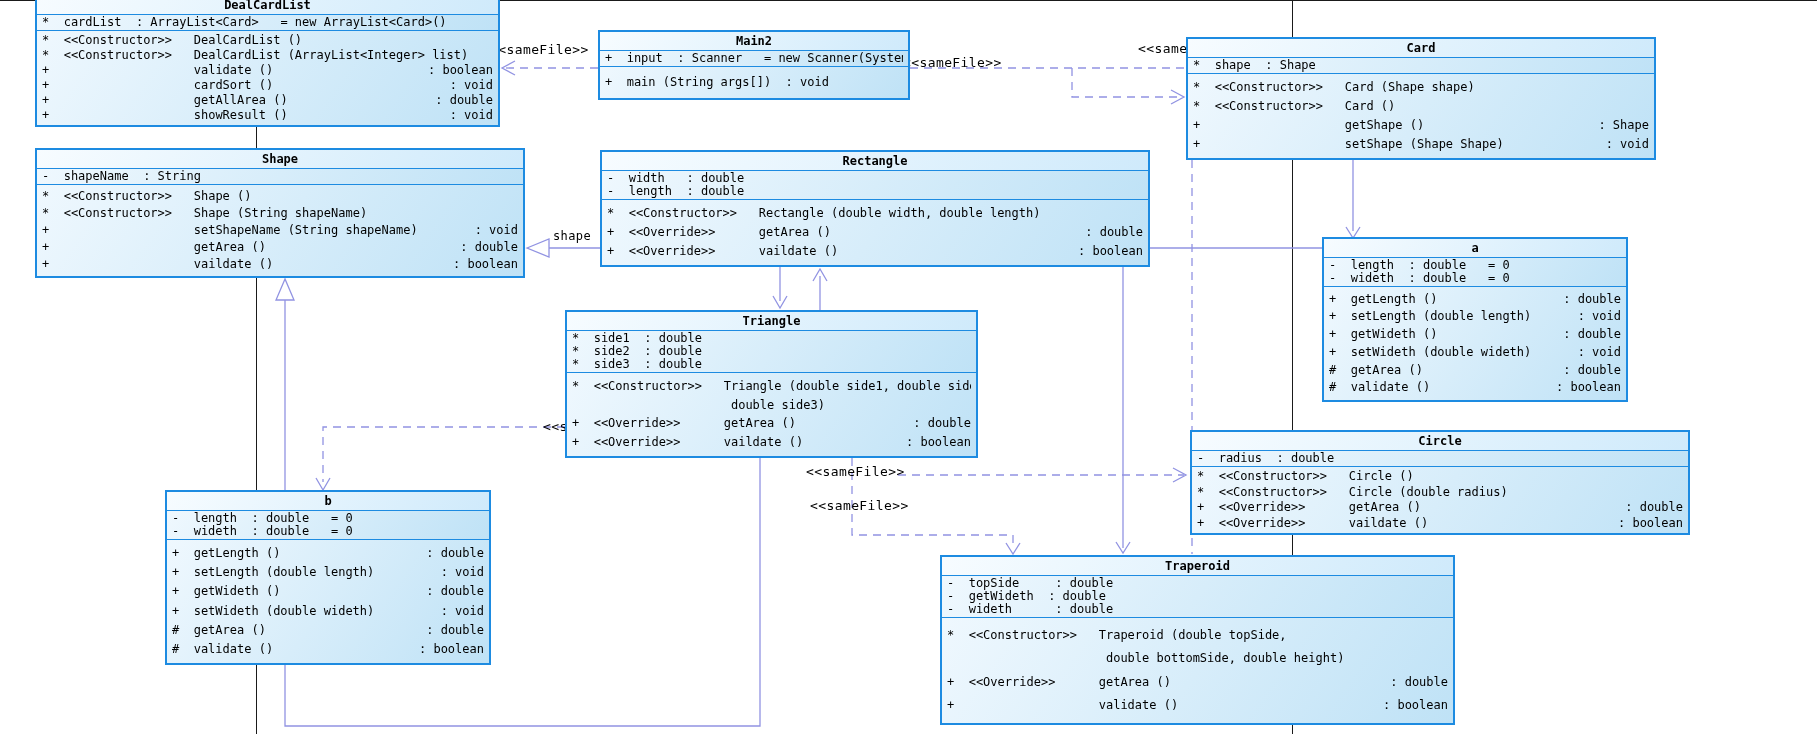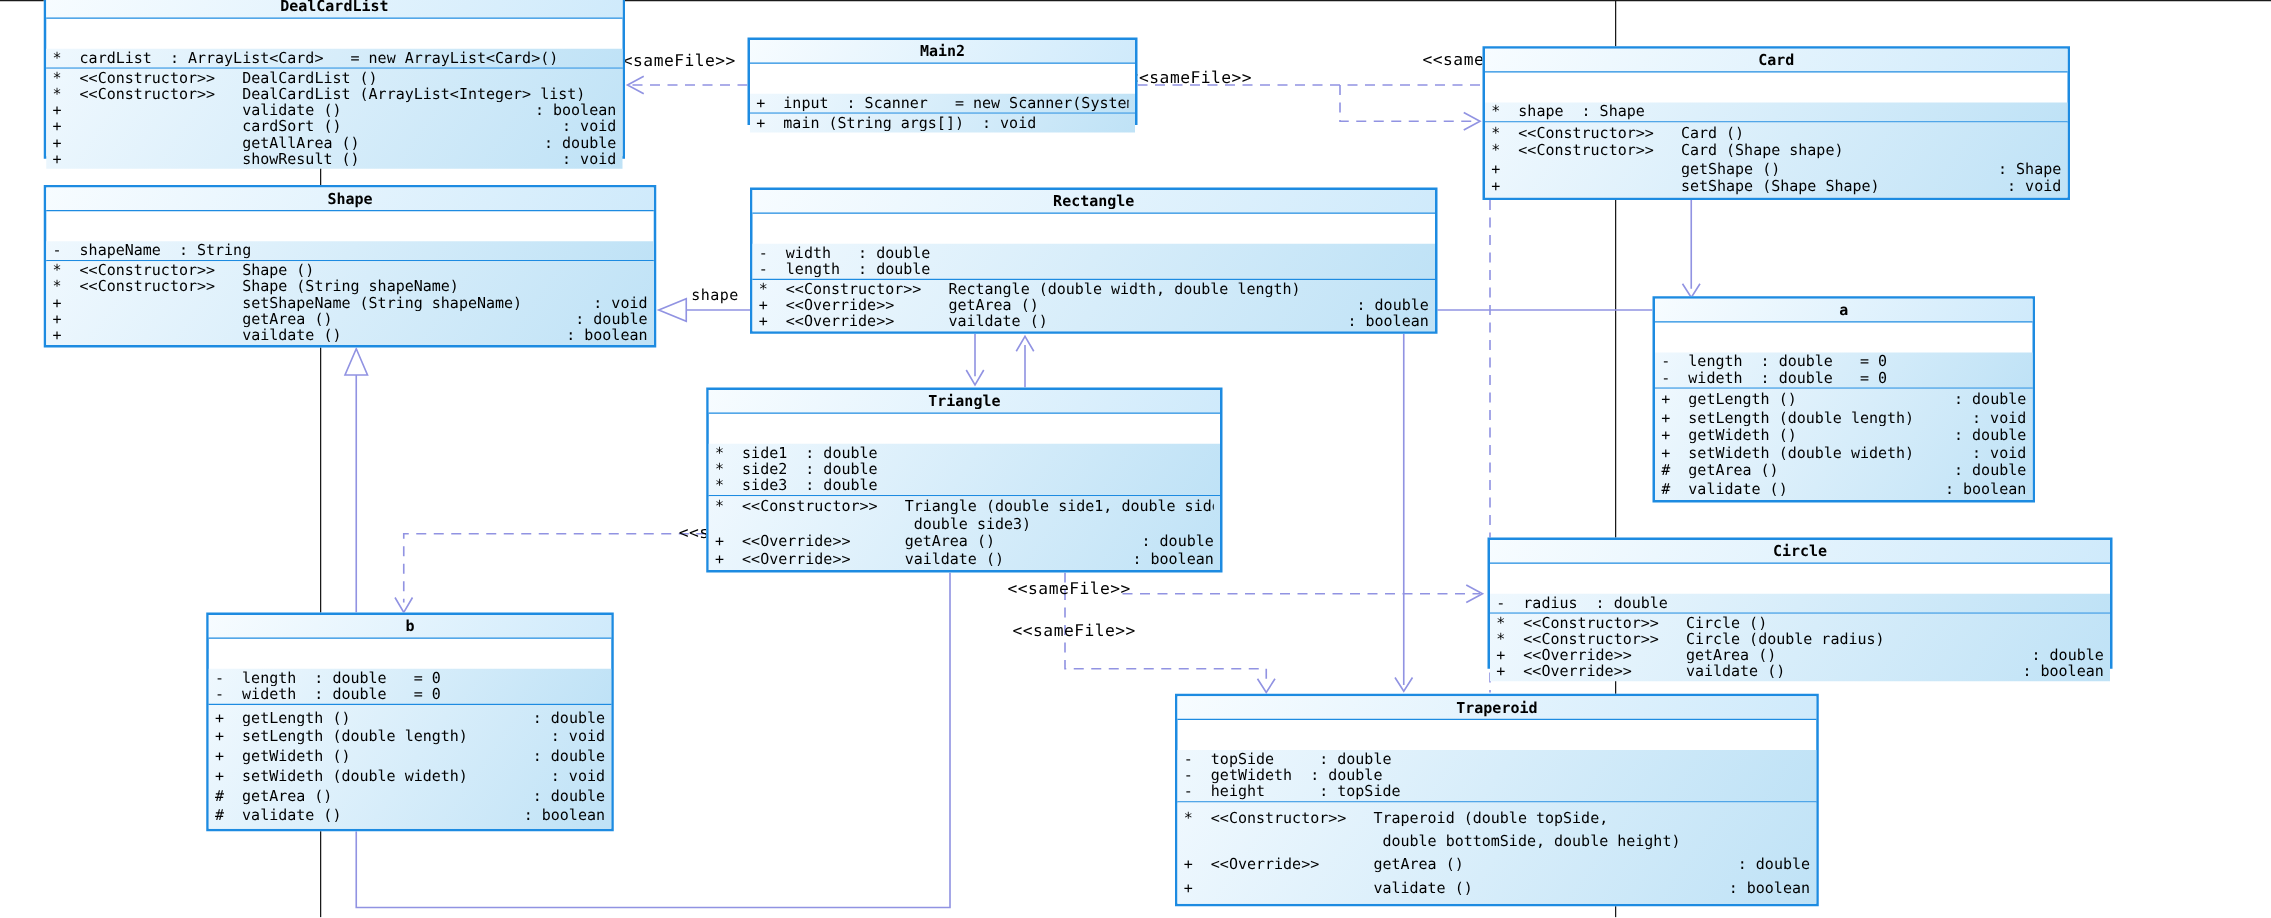--- a/index.html
+++ b/index.html
@@ -8,21 +8,21 @@
   .pageline{position:absolute;background:#1a1a1a;z-index:0;}
   .pl-v{width:1px;top:0;height:734px;}
   .pl-h{height:1px;left:0;width:1817px;top:0;}
   svg.wires{position:absolute;left:0;top:0;z-index:1;}
   .lbl{position:absolute;z-index:1;white-space:pre;font-size:13px;letter-spacing:.4px;color:#000;}
   .uml-class{position:absolute;z-index:2;display:flex;flex-direction:column;
              border:2px solid var(--border);box-sizing:border-box;background:#fff;}
   .c-title{flex:0 0 18px;display:flex;align-items:center;justify-content:center;
            border-bottom:1px solid var(--border);font-weight:bold;
            background:linear-gradient(125deg,#f7fcff 0%,#cfeafb 100%);white-space:pre;}
-  .c-attrs{border-bottom:1px solid var(--border);margin-top:24px;}
+  .c-attrs{border-bottom:1px solid var(--border);}
   .c-attrs,.c-methods{display:flex;flex-direction:column;justify-content:space-evenly;
            padding:1px 5px;background:linear-gradient(125deg,#eff8fe 0%,#bfe2f6 100%);}
   .c-methods{flex:1 1 auto;}
   .row{display:flex;white-space:pre;line-height:13px;}
   .row .l{flex:1 1 auto;overflow:hidden;}
   .row .r{flex:0 0 auto;text-align:right;}
 </style>
 </head>
 <body>
 <div id="canvas">
@@ -115,22 +115,22 @@
   <div class="c-methods">
         <div class="row"><span class="l">+  main (String args[])  : void</span></div>
       </div>
 </div>
 <div class="uml-class" style="left:1186px;top:37px;width:470px;height:123px">
   <div class="c-title">Card</div>
   <div class="c-attrs">
         <div class="row"><span class="l">*  shape  : Shape</span></div>
       </div>
   <div class="c-methods">
+        <div class="row"><span class="l">*  &lt;&lt;Constructor&gt;&gt;   Card (Shape shape)</span></div>
         <div class="row"><span class="l">*  &lt;&lt;Constructor&gt;&gt;   Card ()</span></div>
-        <div class="row"><span class="l">*  &lt;&lt;Constructor&gt;&gt;   Card (Shape shape)</span></div>
         <div class="row"><span class="l">+                    getShape ()</span><span class="r">: Shape</span></div>
         <div class="row"><span class="l">+                    setShape (Shape Shape)</span><span class="r">: void</span></div>
       </div>
 </div>
 <div class="uml-class" style="left:35px;top:148px;width:490px;height:130px">
   <div class="c-title">Shape</div>
   <div class="c-attrs">
         <div class="row"><span class="l">-  shapeName  : String</span></div>
       </div>
   <div class="c-methods">
@@ -207,21 +207,21 @@
         <div class="row"><span class="l">+  setWideth (double wideth)</span><span class="r">: void</span></div>
         <div class="row"><span class="l">#  getArea ()</span><span class="r">: double</span></div>
         <div class="row"><span class="l">#  validate ()</span><span class="r">: boolean</span></div>
       </div>
 </div>
 <div class="uml-class" style="left:940px;top:555px;width:515px;height:170px">
   <div class="c-title">Traperoid</div>
   <div class="c-attrs">
         <div class="row"><span class="l">-  topSide     : double</span></div>
         <div class="row"><span class="l">-  getWideth  : double</span></div>
-        <div class="row"><span class="l">-  height      : topSide</span></div>
+        <div class="row"><span class="l">-  wideth      : double</span></div>
       </div>
   <div class="c-methods">
         <div class="row"><span class="l">*  &lt;&lt;Constructor&gt;&gt;   Traperoid (double topSide,</span></div>
         <div class="row"><span class="l">                      double bottomSide, double height)</span></div>
         <div class="row"><span class="l">+  &lt;&lt;Override&gt;&gt;      getArea ()</span><span class="r">: double</span></div>
         <div class="row"><span class="l">+                    validate ()</span><span class="r">: boolean</span></div>
       </div>
 </div>
 
 </div>

